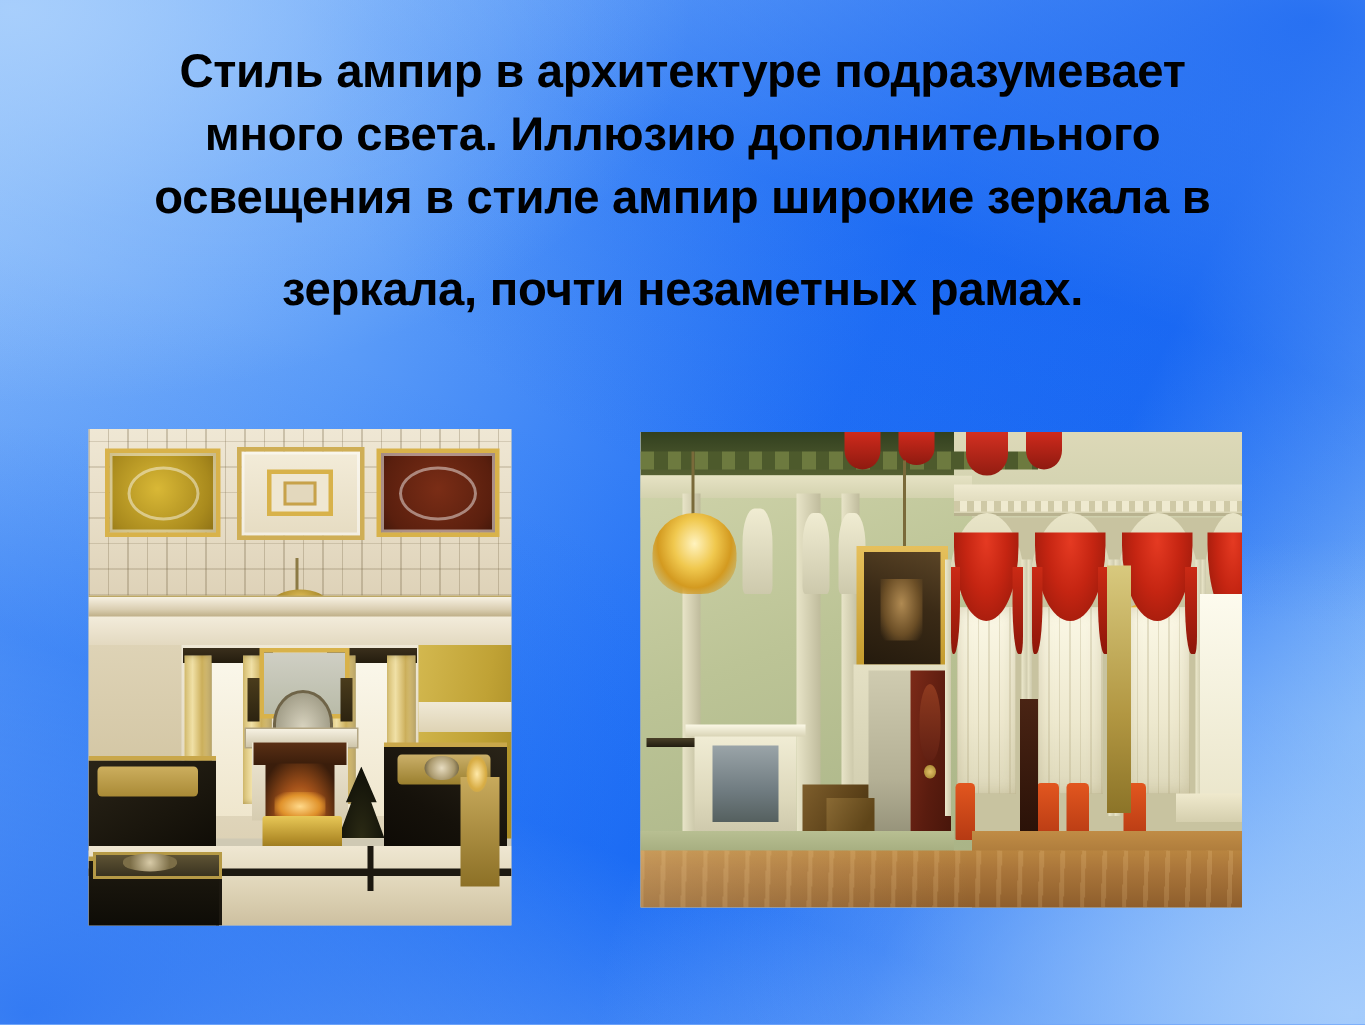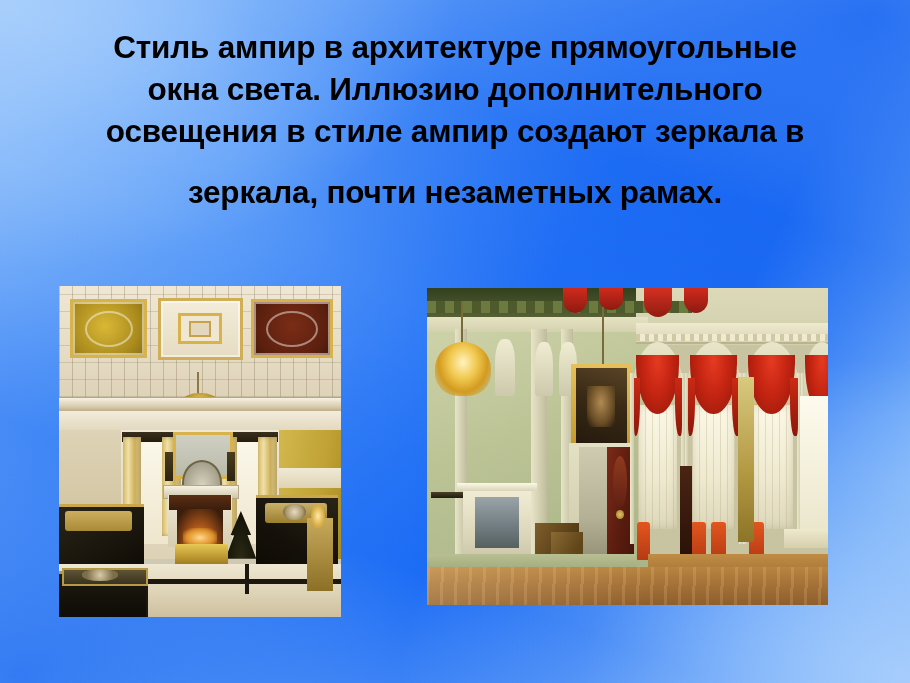--- a/index.html
+++ b/index.html
@@ -460,23 +460,23 @@
 <div id="slide">
 
   <div class="bg-base"></div>
   <div class="bg-overlay-a"></div>
   <div class="bg-overlay-b"></div>
   <div class="bg-overlay-c"></div>
   <div class="bg-overlay-d"></div>
   <div class="bg-overlay-e"></div>
 
   <div id="title-block">
-    <span class="tline">Стиль ампир в архитектуре прямоугольные</span>
-    <span class="tline">окна света. Иллюзию дополнительного</span>
-    <span class="tline">освещения в стиле ампир создают зеркала в</span>
+    <span class="tline">Стиль ампир в архитектуре подразумевает</span>
+    <span class="tline">много света. Иллюзию дополнительного</span>
+    <span class="tline">освещения в стиле ампир широкие зеркала в</span>
     <span class="tline spaced">зеркала, почти незаметных рамах.</span>
   </div>
 
   <div class="photo" id="photo-left">
     <div class="inner">
 
       <div class="px L-ceiling"></div>
       <div class="px L-coffer-grid"></div>
 
       <div class="L-panel gold" style="left:4%;top:4%;width:25%;height:16%;">

